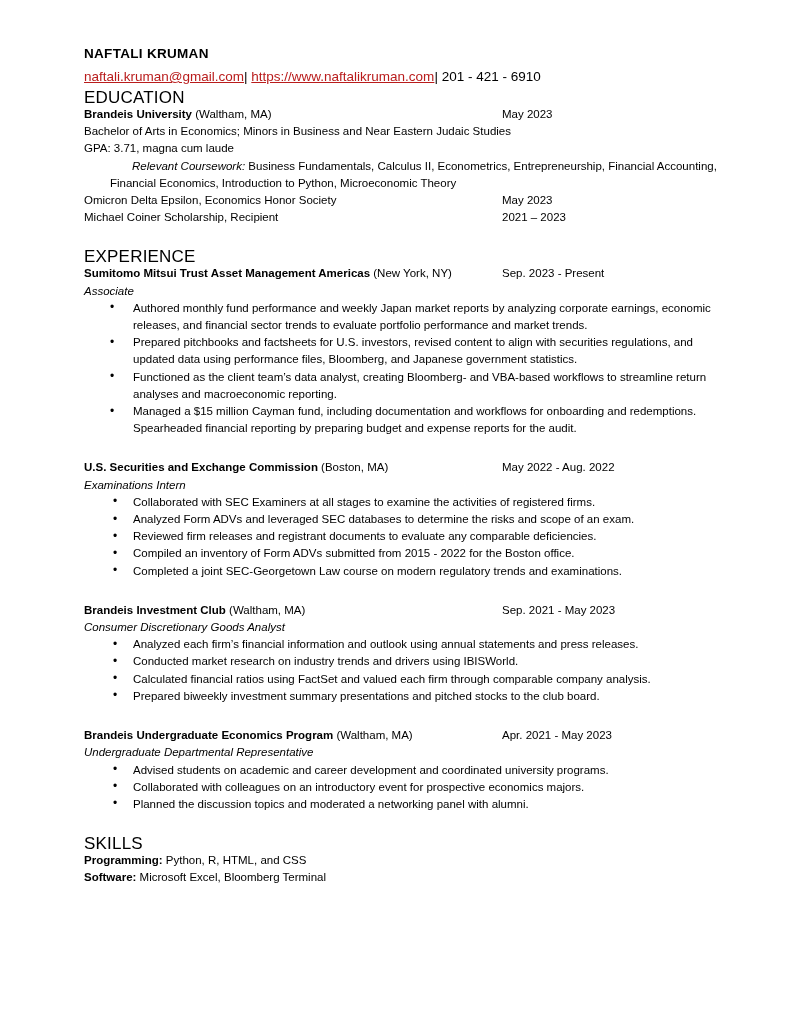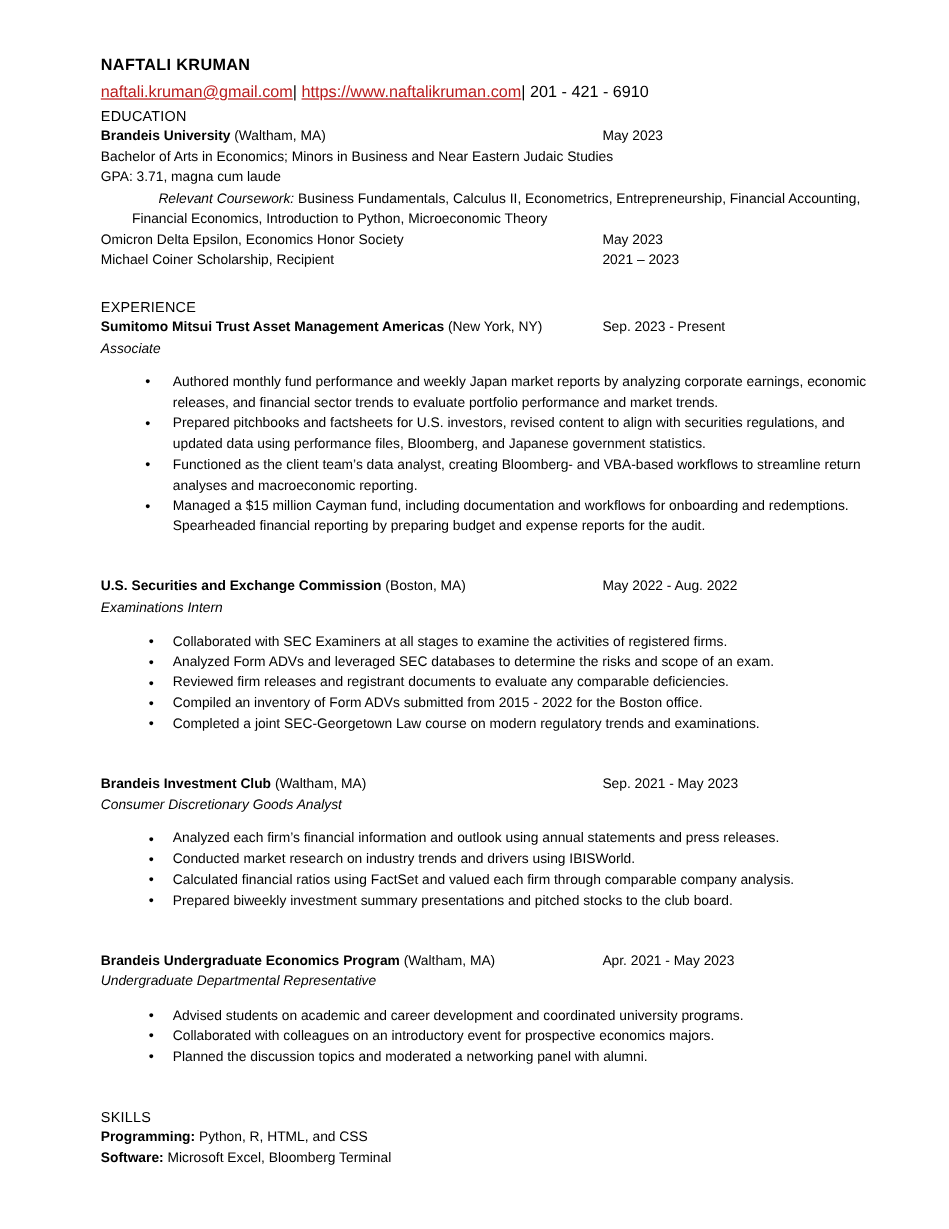--- a/index.html
+++ b/index.html
@@ -39,21 +39,21 @@
   }
   .contact a {
     color: #b91c1c;
     text-decoration: underline;
   }
   .sep {
     color: #000000;
     text-decoration: none;
   }
   .section-title {
-    font-size: 12px;
+    font-size: 17px;
     line-height: 17px;
     letter-spacing: 0.2px;
     margin-top: 0;
   }
   .line {
     font-size: 11.5px;
     line-height: 17.2px;
     position: relative;
   }
   .b { font-weight: bold; }
@@ -65,21 +65,21 @@
     white-space: nowrap;
   }
   .coursework {
     padding-left: 26px;
     text-indent: 22px;
     font-size: 11.5px;
     line-height: 17.2px;
   }
   ul.bullets {
     list-style: none;
-    margin: 11px;
+    margin: 0;
     padding: 0;
   }
   ul.bullets > li {
     position: relative;
     font-size: 11.5px;
     line-height: 17.2px;
     padding-left: 49px;
     margin: 0;
   }
   ul.bullets > li::before {

